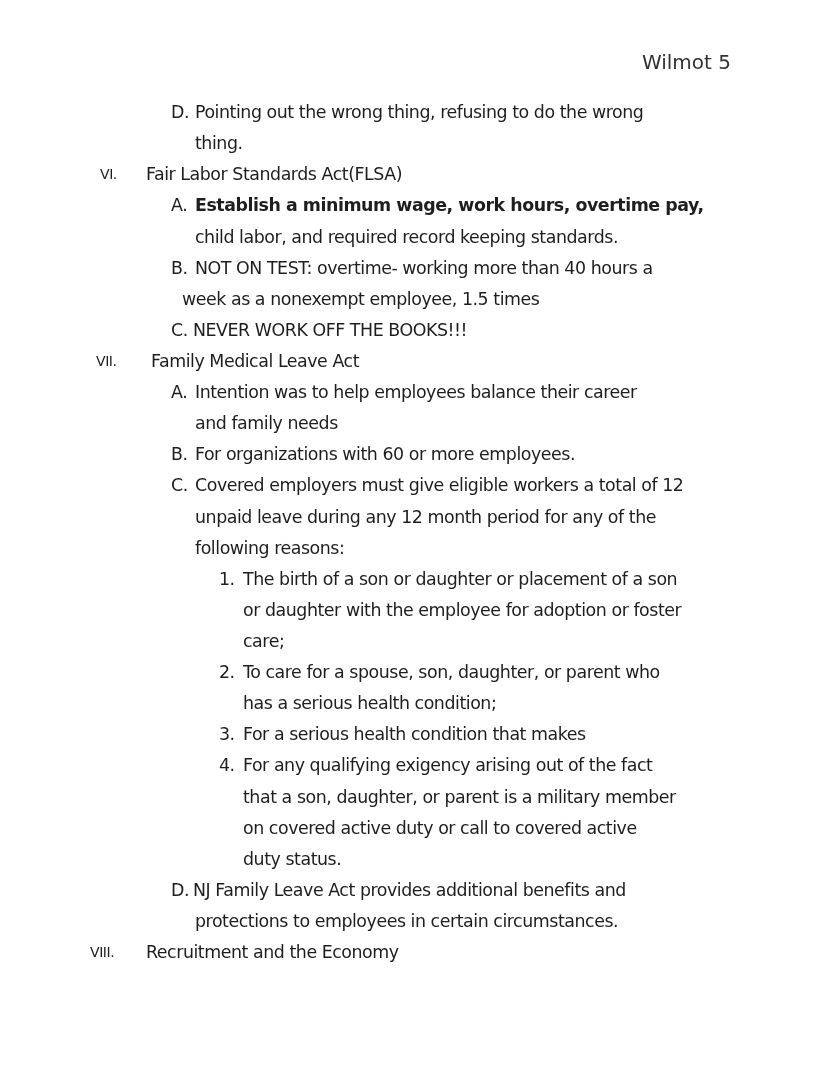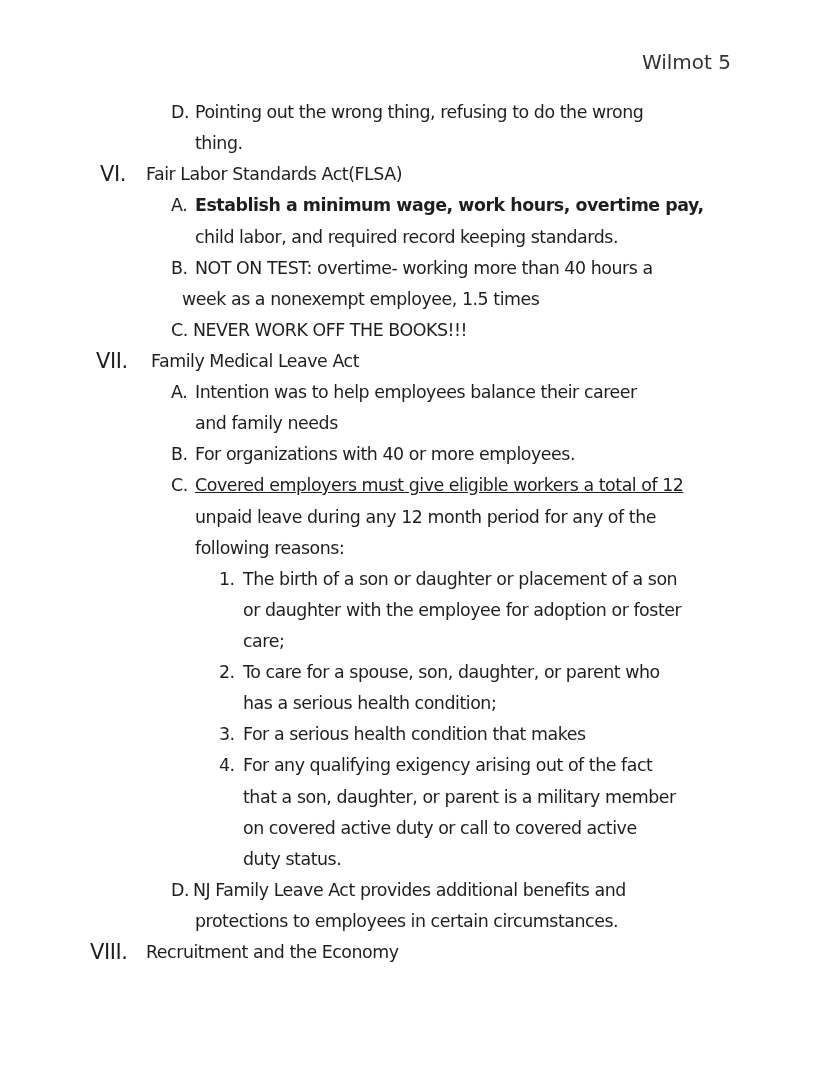--- a/index.html
+++ b/index.html
@@ -10,21 +10,21 @@
     }
     .page-header {
       position: absolute; top: 50px; right: 97px;
       font-size: 20px; color: #333;
     }
     .line {
       position: absolute; white-space: nowrap;
       font-size: 17.4px; letter-spacing: -0.45px;
       line-height: 24px;
     }
-    .roman { position: absolute; white-space: nowrap; font-size: 21px; letter-spacing: -0.45px; line-height: 24px; text-align: right; }
+    .roman { position: absolute; white-space: nowrap; font-size: 14px; letter-spacing: -0.45px; line-height: 24px; text-align: right; }
   </style>
 </head>
 <body>
 
 <div class="page-header">Wilmot 5</div>
 
 <div>
   <span class="line" style="top:100px;left:171px;">D.</span>
   <span class="line" style="top:100px;left:195px;">Pointing out the wrong thing, refusing to do the wrong</span>
   <span class="line" style="top:131px;left:195px;">thing.</span>
@@ -48,24 +48,24 @@
 
 <div>
   <span class="roman" style="top:349px;left:96px;">VII.</span>
   <span class="line" style="top:349px;left:151px;">Family Medical Leave Act</span>
 
   <span class="line" style="top:380px;left:171px;">A.</span>
   <span class="line" style="top:380px;left:195px;">Intention was to help employees balance their career</span>
   <span class="line" style="top:411px;left:195px;">and family needs</span>
 
   <span class="line" style="top:442px;left:171px;">B.</span>
-  <span class="line" style="top:442px;left:195px;">For organizations with 40 or more employees.</span>
+  <span class="line" style="top:442px;left:195px;">For organizations with 60 or more employees.</span>
 
   <span class="line" style="top:473px;left:171px;">C.</span>
-  <span class="line" style="top:473px;left:195px;text-decoration:underline;">Covered employers must give eligible workers a total of 12</span>
+  <span class="line" style="top:473px;left:195px;">Covered employers must give eligible workers a total of 12</span>
   <span class="line" style="top:505px;left:195px;">unpaid leave during any 12 month period for any of the</span>
   <span class="line" style="top:536px;left:195px;">following reasons:</span>
 
   <span class="line" style="top:567px;left:219px;">1.</span>
   <span class="line" style="top:567px;left:243px;">The birth of a son or daughter or placement of a son</span>
   <span class="line" style="top:598px;left:243px;">or daughter with the employee for adoption or foster</span>
   <span class="line" style="top:629px;left:243px;">care;</span>
 
   <span class="line" style="top:660px;left:219px;">2.</span>
   <span class="line" style="top:660px;left:243px;">To care for a spouse, son, daughter, or parent who</span>

